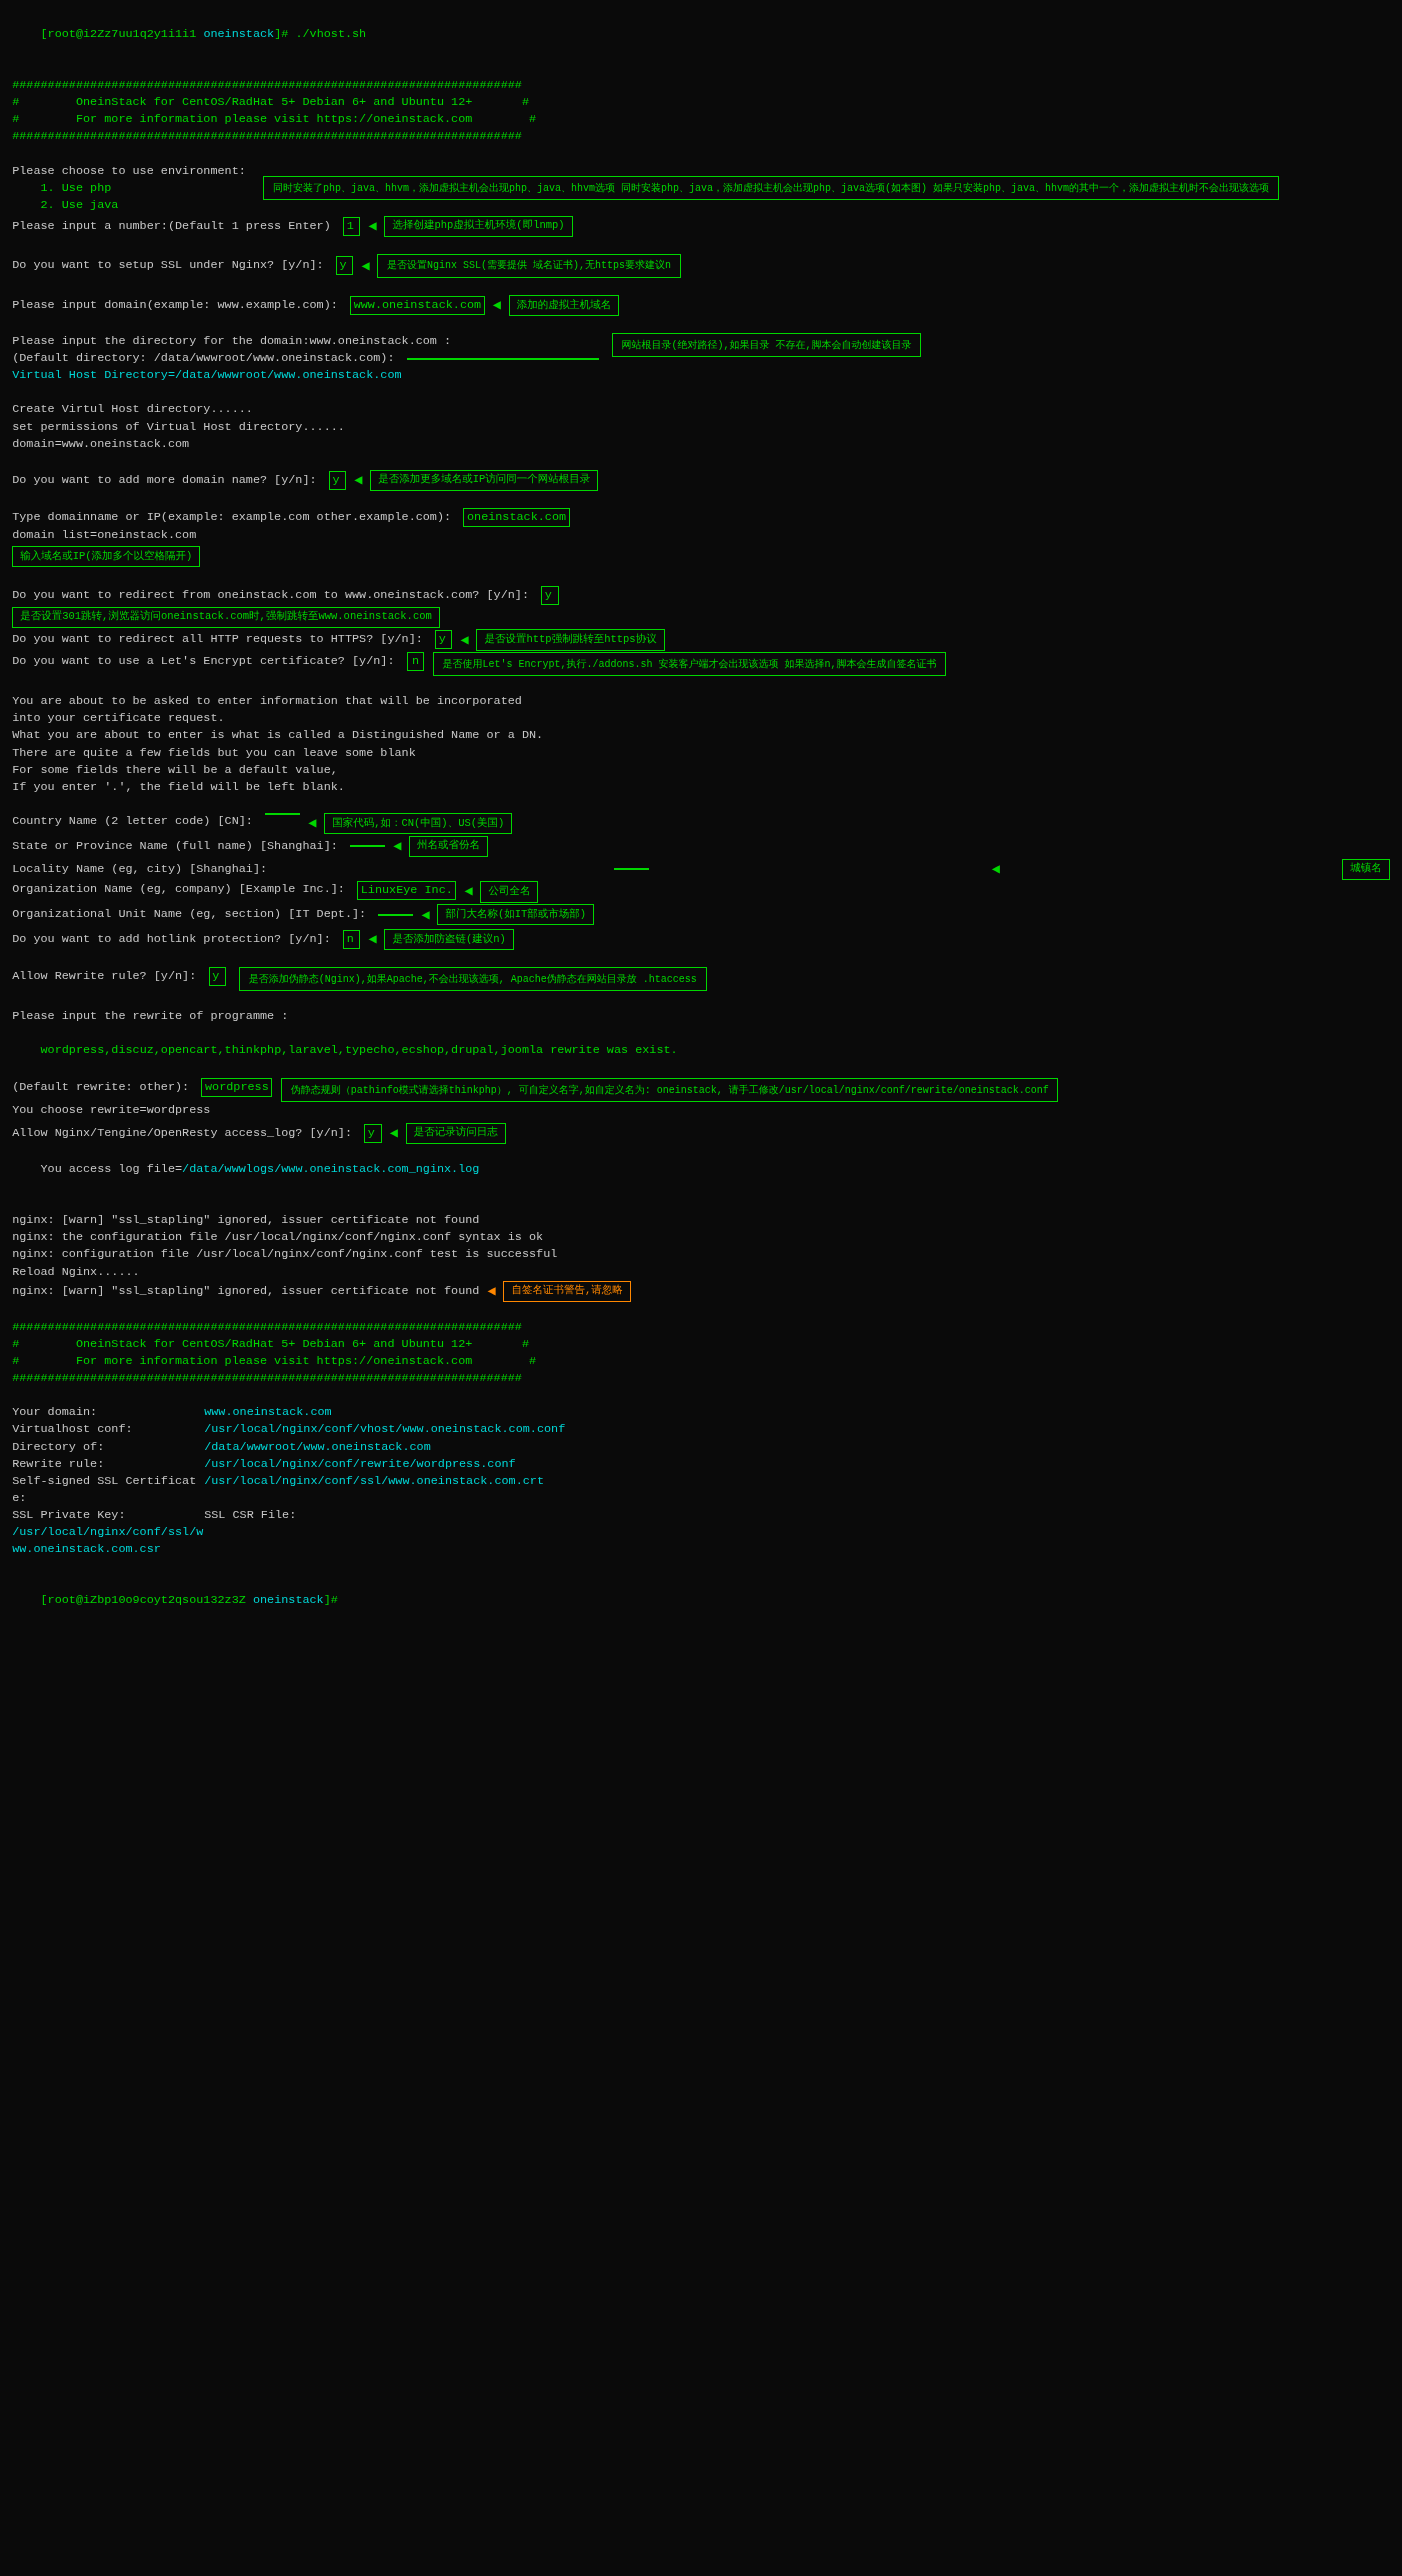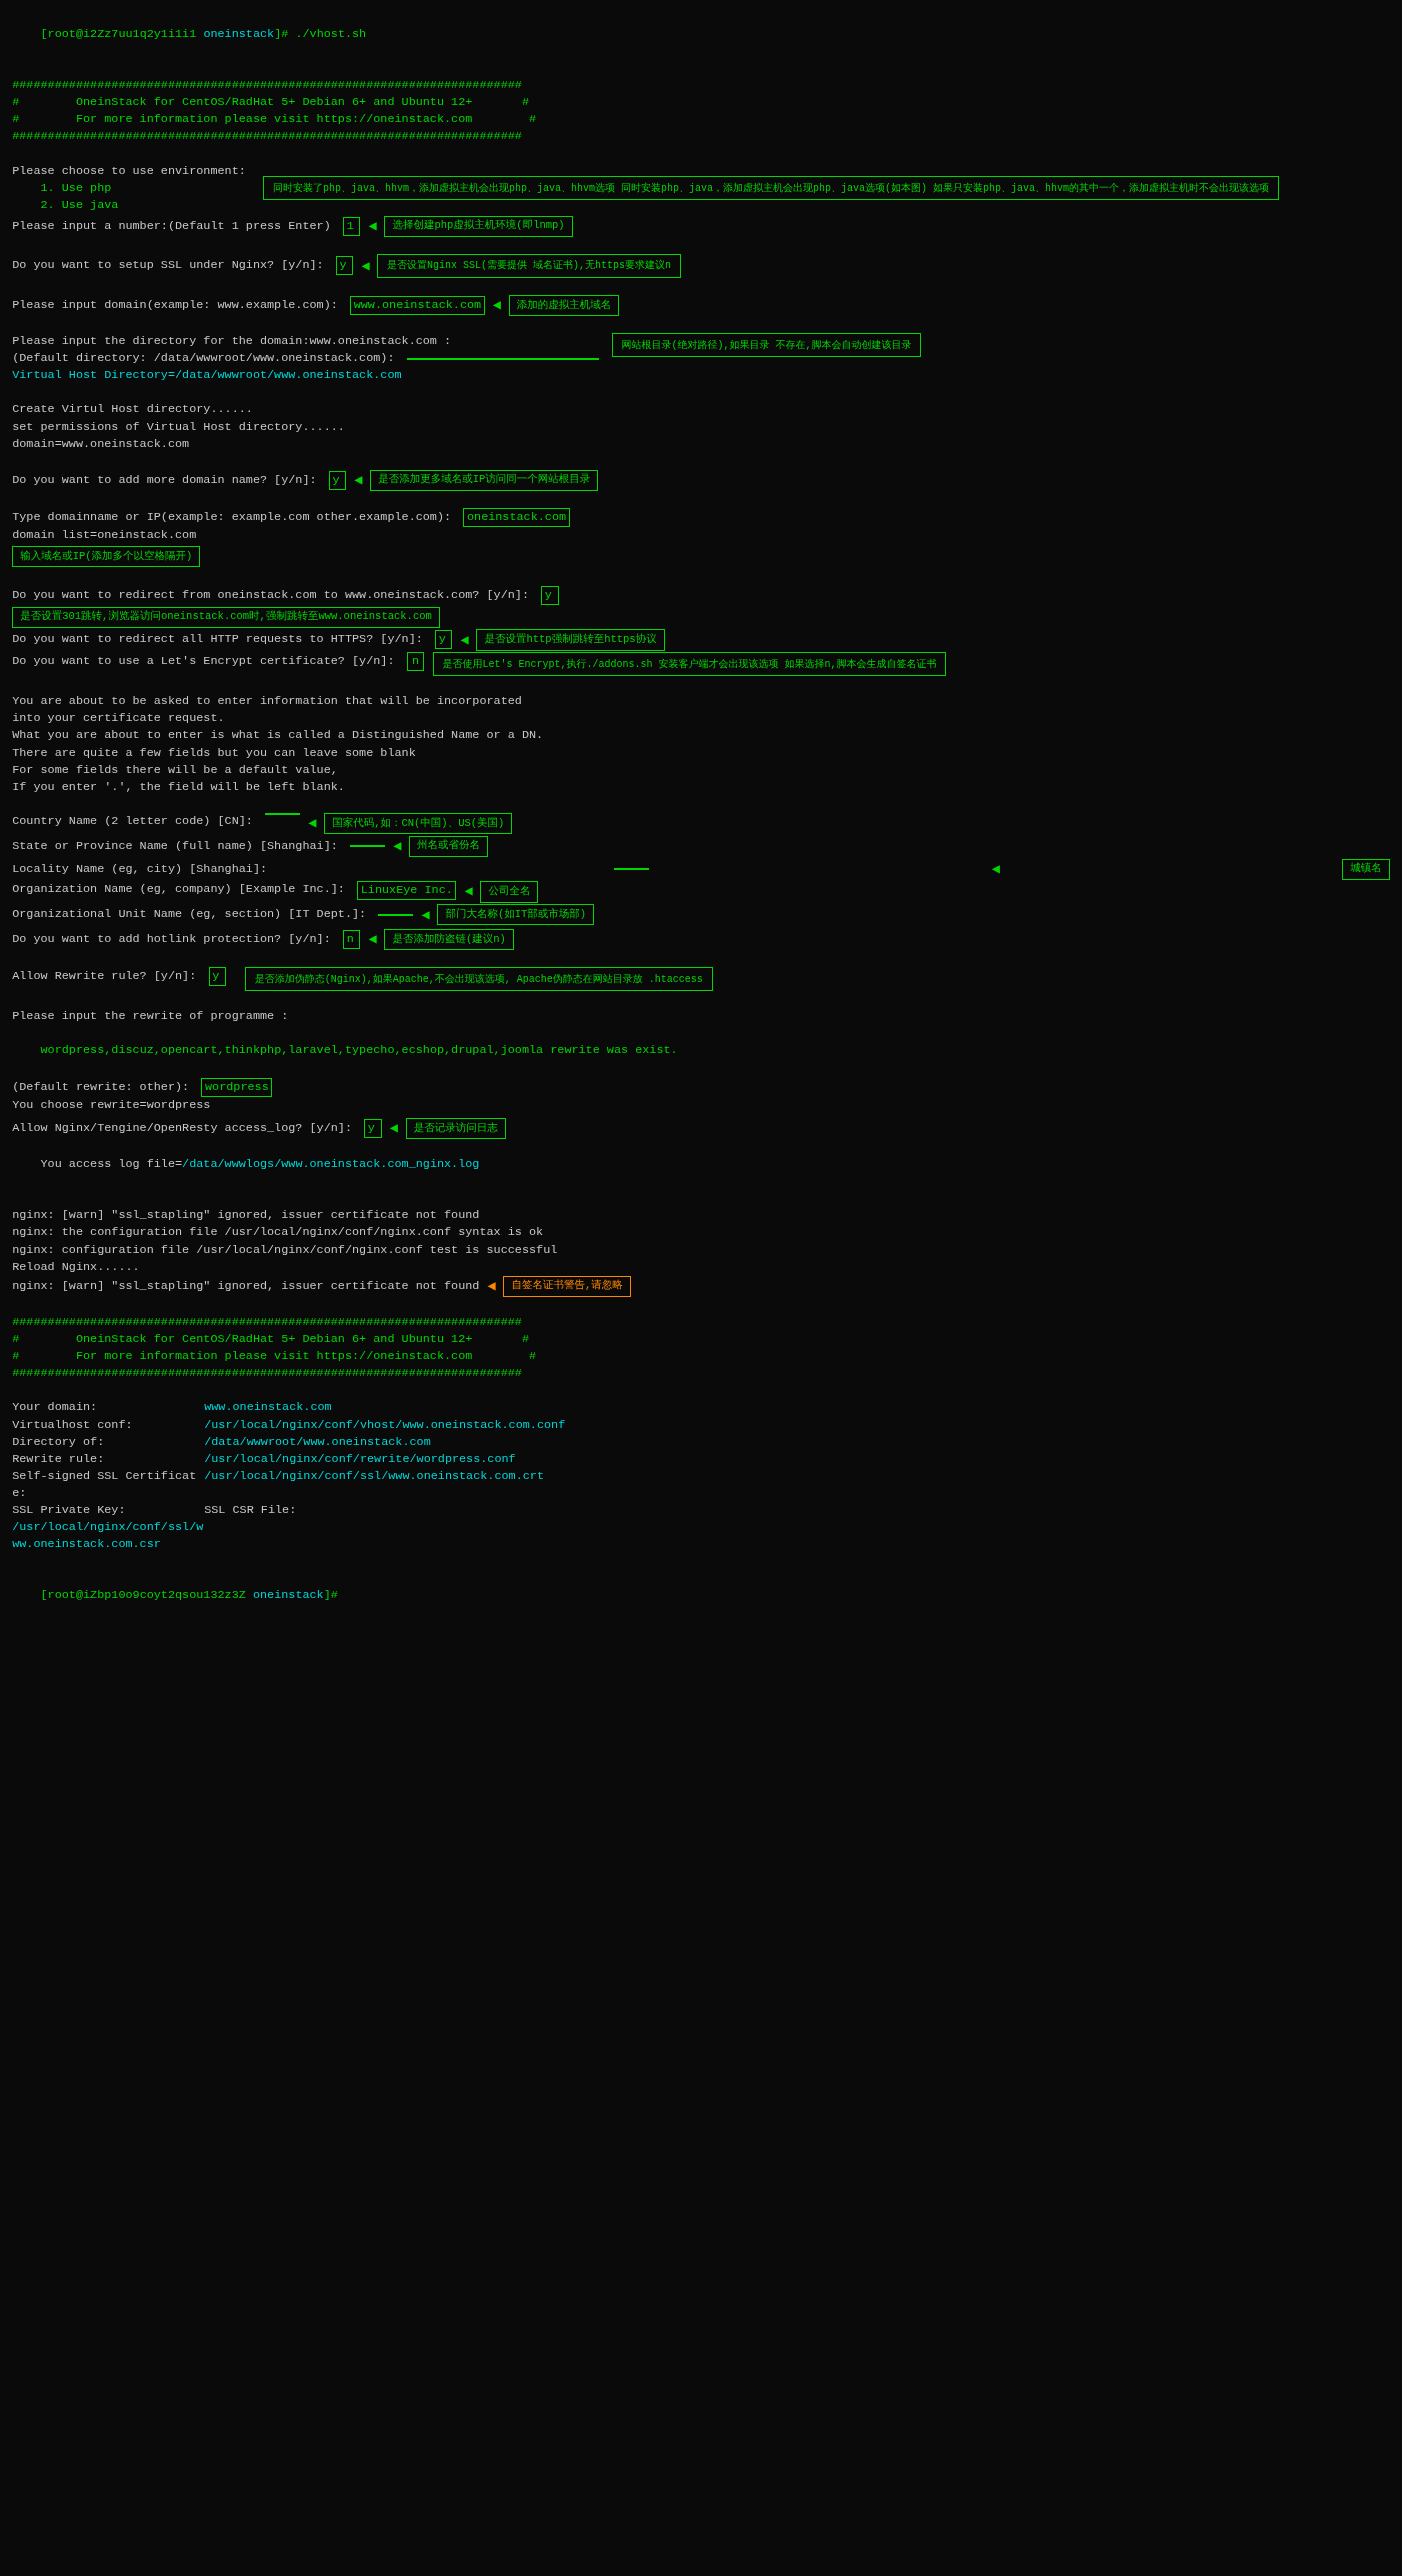--- a/index.html
+++ b/index.html
@@ -240,38 +240,43 @@
     <span class="inline-tooltip">是否添加防盗链(建议n)</span>
   </div>
 
   <div class="line">&nbsp;</div>
 
   <div style="display:flex; align-items:flex-start; gap:5.2px;">
     <div style="display:flex; align-items:center; gap:5.2px;">
       <span class="line">Allow Rewrite rule? [y/n]: </span>
       <span class="input-box">y</span>
     </div>
-    <div style="margin-left:14px;">
+    <div style="margin-left:8px;">
       <div class="block-tooltip">是否添加伪静态(Nginx),如果Apache,不会出现该选项,
 Apache伪静态在网站目录放 .htaccess</div>
     </div>
   </div>
 
   <div class="line">&nbsp;</div>
 
   <div class="line">Please input the rewrite of programme :</div>
   <div class="line">
     <span class="green">wordpress,discuz,opencart,thinkphp,laravel,typecho,ecshop,drupal,joomla rewrite was exist.</span>
   </div>
 
   <div style="display:flex; align-items:flex-start; gap:5.2px; margin-top:1.7px;">
     <div style="display:flex; align-items:center; gap:5.2px;">
       <span class="line">(Default rewrite: other): </span>
       <span class="input-box">wordpress</span>
     </div>
+    <div style="margin-left:3.5px;">
+      <div class="block-tooltip">伪静态规则（pathinfo模式请选择thinkphp）,
+可自定义名字,如自定义名为: oneinstack,
+请手工修改/usr/local/nginx/conf/rewrite/oneinstack.conf</div>
+    </div>
   </div>
   <div class="line">You choose rewrite=wordpress</div>
 
   <div style="display:flex; align-items:center; gap:5.2px; margin-top:3.5px;">
     <span class="line">Allow Nginx/Tengine/OpenResty access_log? [y/n]: </span>
     <span class="input-box">y</span>
     <span class="arrow-left">◀</span>
     <span class="inline-tooltip">是否记录访问日志</span>
   </div>
   <div class="line">

